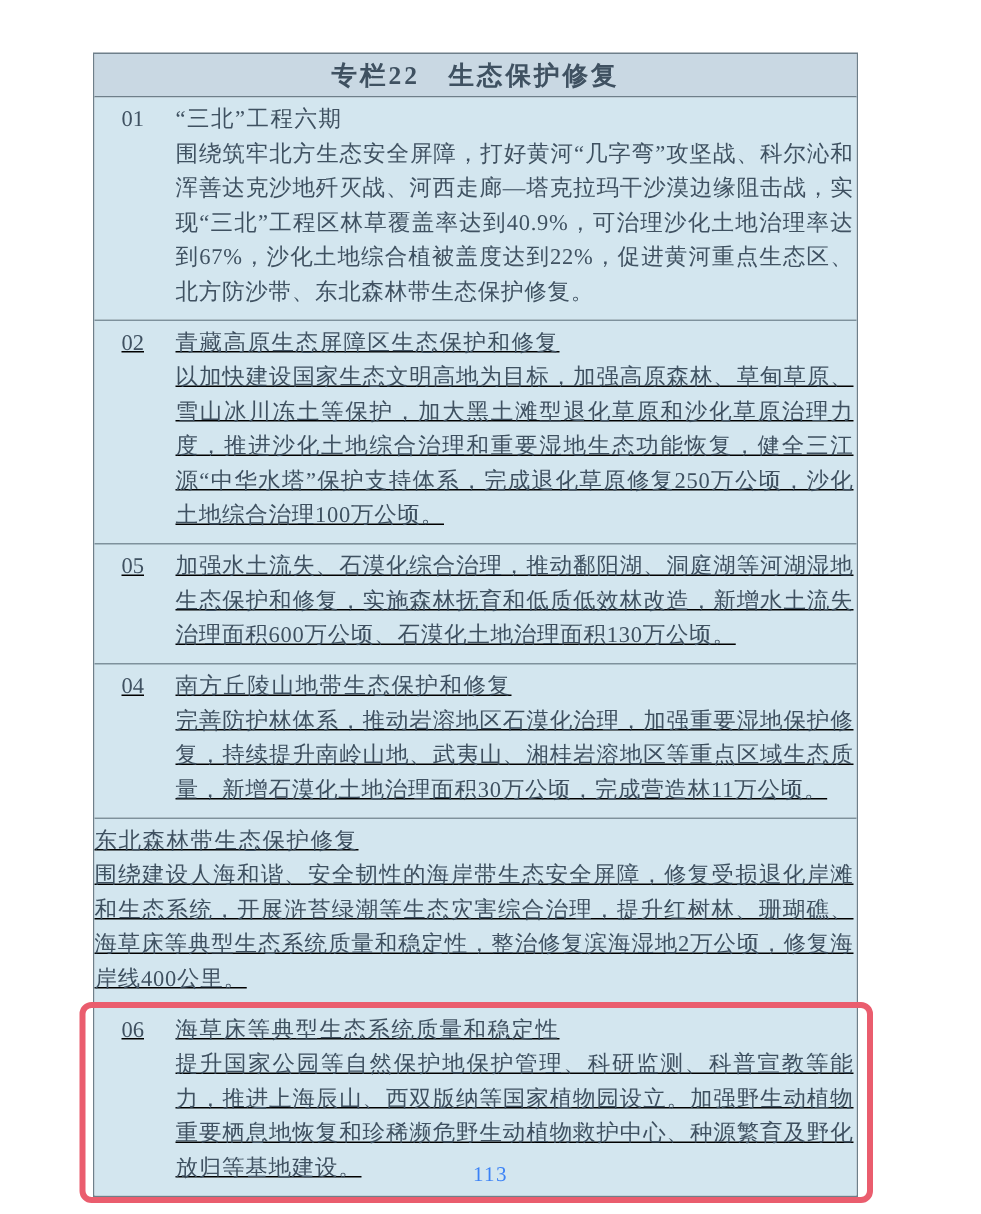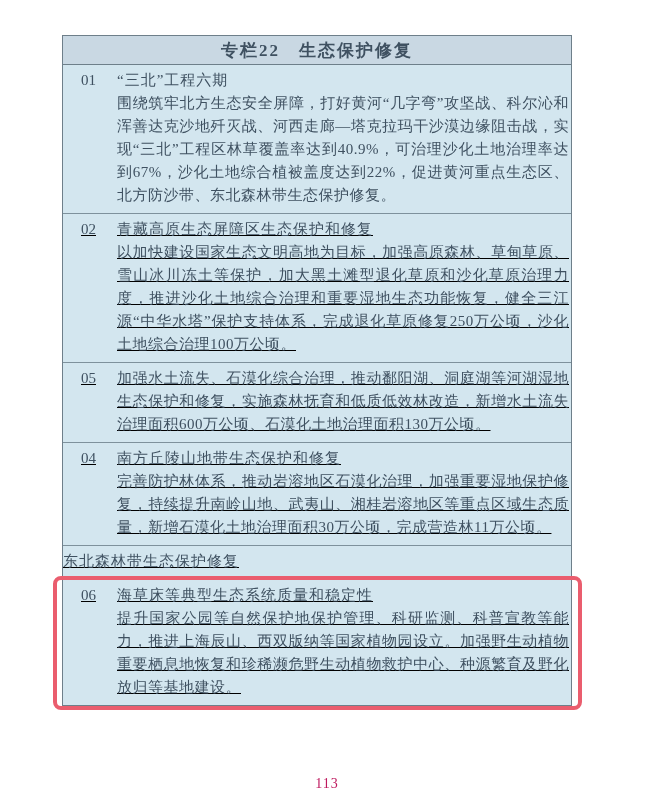--- a/index.html
+++ b/index.html
@@ -68,21 +68,21 @@
     border-radius: 8px;
     pointer-events: none;
     z-index: 2;
   }
   .page-number {
     position: absolute;
     left: 0; top: 776px;
     width: 100%;
     text-align: center;
     font-size: 14px;
-    color: #be185d;
+    color: #3b82f6;
     letter-spacing: 1px;
   }
 </style>
 </head>
 <body>
 
 <div class="page">
 
   <div class="panel">
     <div class="panel-header">
@@ -121,20 +121,21 @@
     <div class="content">
       <div class="item-title">南方丘陵山地带生态保护和修复</div>
       <div class="item-body">完善防护林体系，推动岩溶地区石漠化治理，加强重要湿地保护修复，持续提升南岭山地、武夷山、湘桂岩溶地区等重点区域生态质量，新增石漠化土地治理面积30万公顷，完成营造林11万公顷。</div>
     </div>
   </div>
 
   <div class="item">
 
     <div class="content">
       <div class="item-title">东北森林带生态保护修复</div>
+      <div class="item-body">围绕建设人海和谐、安全韧性的海岸带生态安全屏障，修复受损退化岸滩和生态系统，开展浒苔绿潮等生态灾害综合治理，提升红树林、珊瑚礁、海草床等典型生态系统质量和稳定性，整治修复滨海湿地2万公顷，修复海岸线400公里。</div>
     </div>
   </div>
 
   <div class="item highlighted">
     <div class="red-frame"></div>
     <div class="num">06</div>
     <div class="content">
       <div class="item-title">海草床等典型生态系统质量和稳定性</div>
       <div class="item-body">提升国家公园等自然保护地保护管理、科研监测、科普宣教等能力，推进上海辰山、西双版纳等国家植物园设立。加强野生动植物重要栖息地恢复和珍稀濒危野生动植物救护中心、种源繁育及野化放归等基地建设。</div>
     </div>

